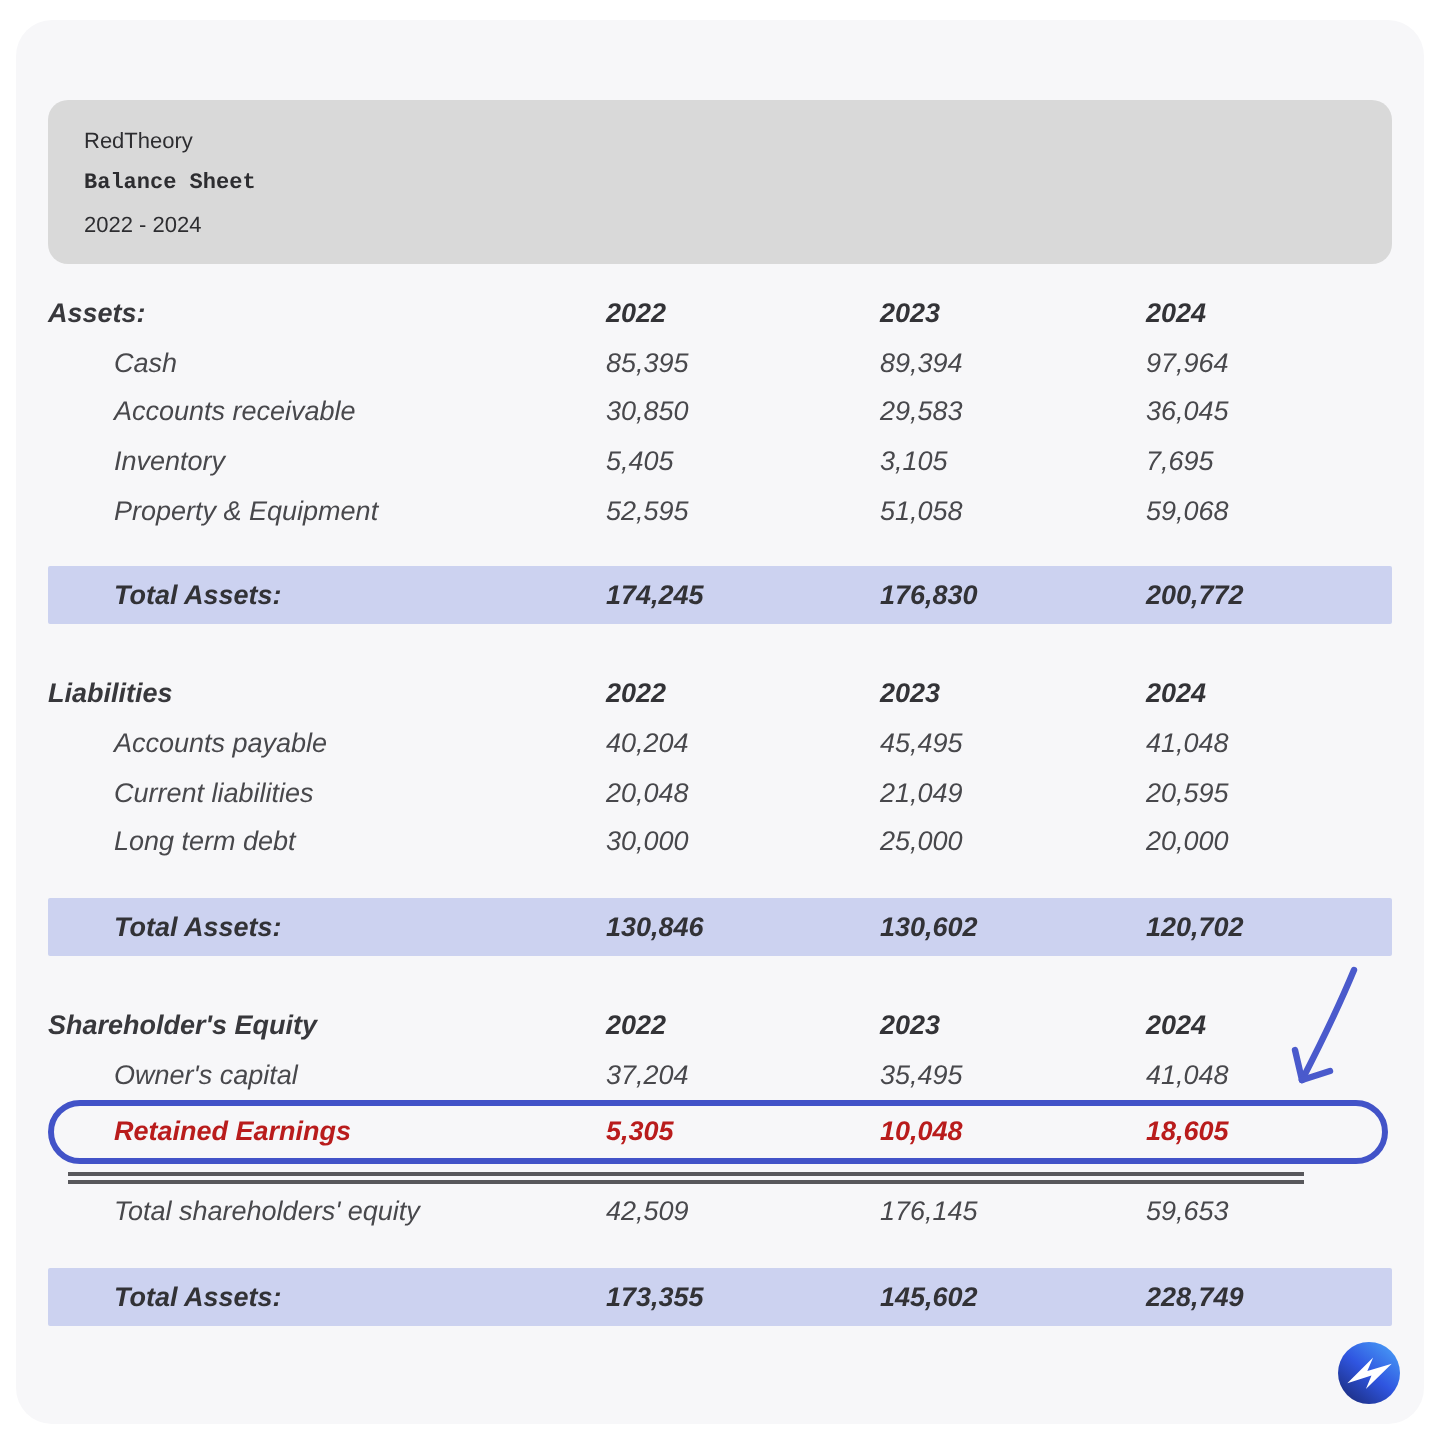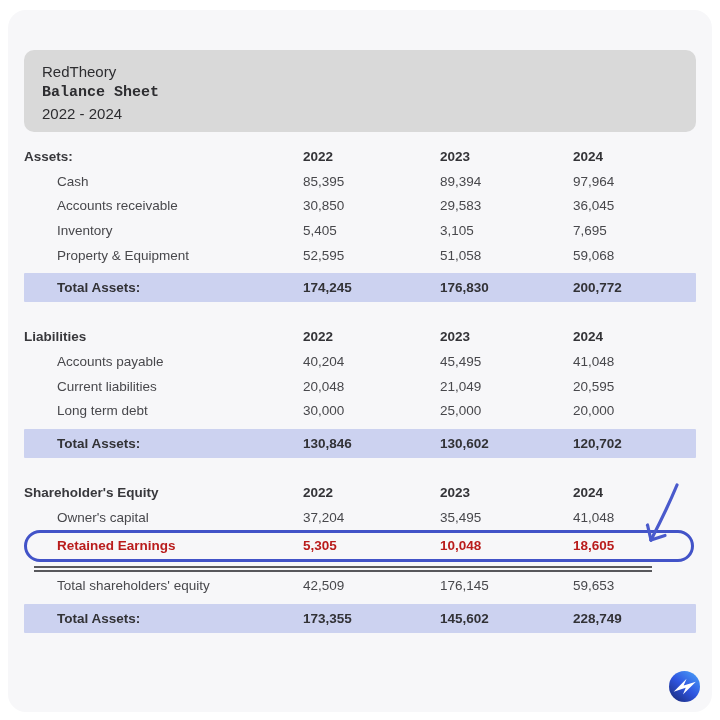--- a/index.html
+++ b/index.html
@@ -29,21 +29,21 @@
     left: 24px;
     top: 50px;
     width: 672px;
     height: 82px;
     background: #d9d9d9;
     border-radius: 10px;
     box-sizing: border-box;
     padding: 11px 0 0 18px;
   }
   .header-card .line {
-    font-size: 15px;
+    font-size: 11px;
     line-height: 21px;
     color: #2d2d30;
   }
   .header-card .bold { font-weight: bold; font-family: Liberation Mono, monospace; }
 
   .sheet {
     position: absolute;
     left: 24px;
     top: 144px;
     width: 672px;
@@ -55,26 +55,26 @@
     height: 24.7px;
     font-size: 13.5px;
     color: #48484c;
   }
   .section-head { color: #38383c; font-weight: 600; }
   .section-head .year { font-weight: bold; color: #333337; }
   .indent { padding-left: 33px; }
   .total-row {
     background: #ccd2f0;
     height: 29px;
-    margin-top: 6px;
+    margin-top: 16px;
     font-weight: bold;
     color: #323236;
     border-radius: 1px;
   }
-  .section { margin-top: 0; }
+  .section { margin-top: 0; font-style: italic; }
   .section + .section { margin-top: 22px; }
 
   .re-row {
     position: relative;
     height: 32px;
     font-weight: bold;
     color: #b91c1c;
   }
   .re-outline {
     position: absolute;

